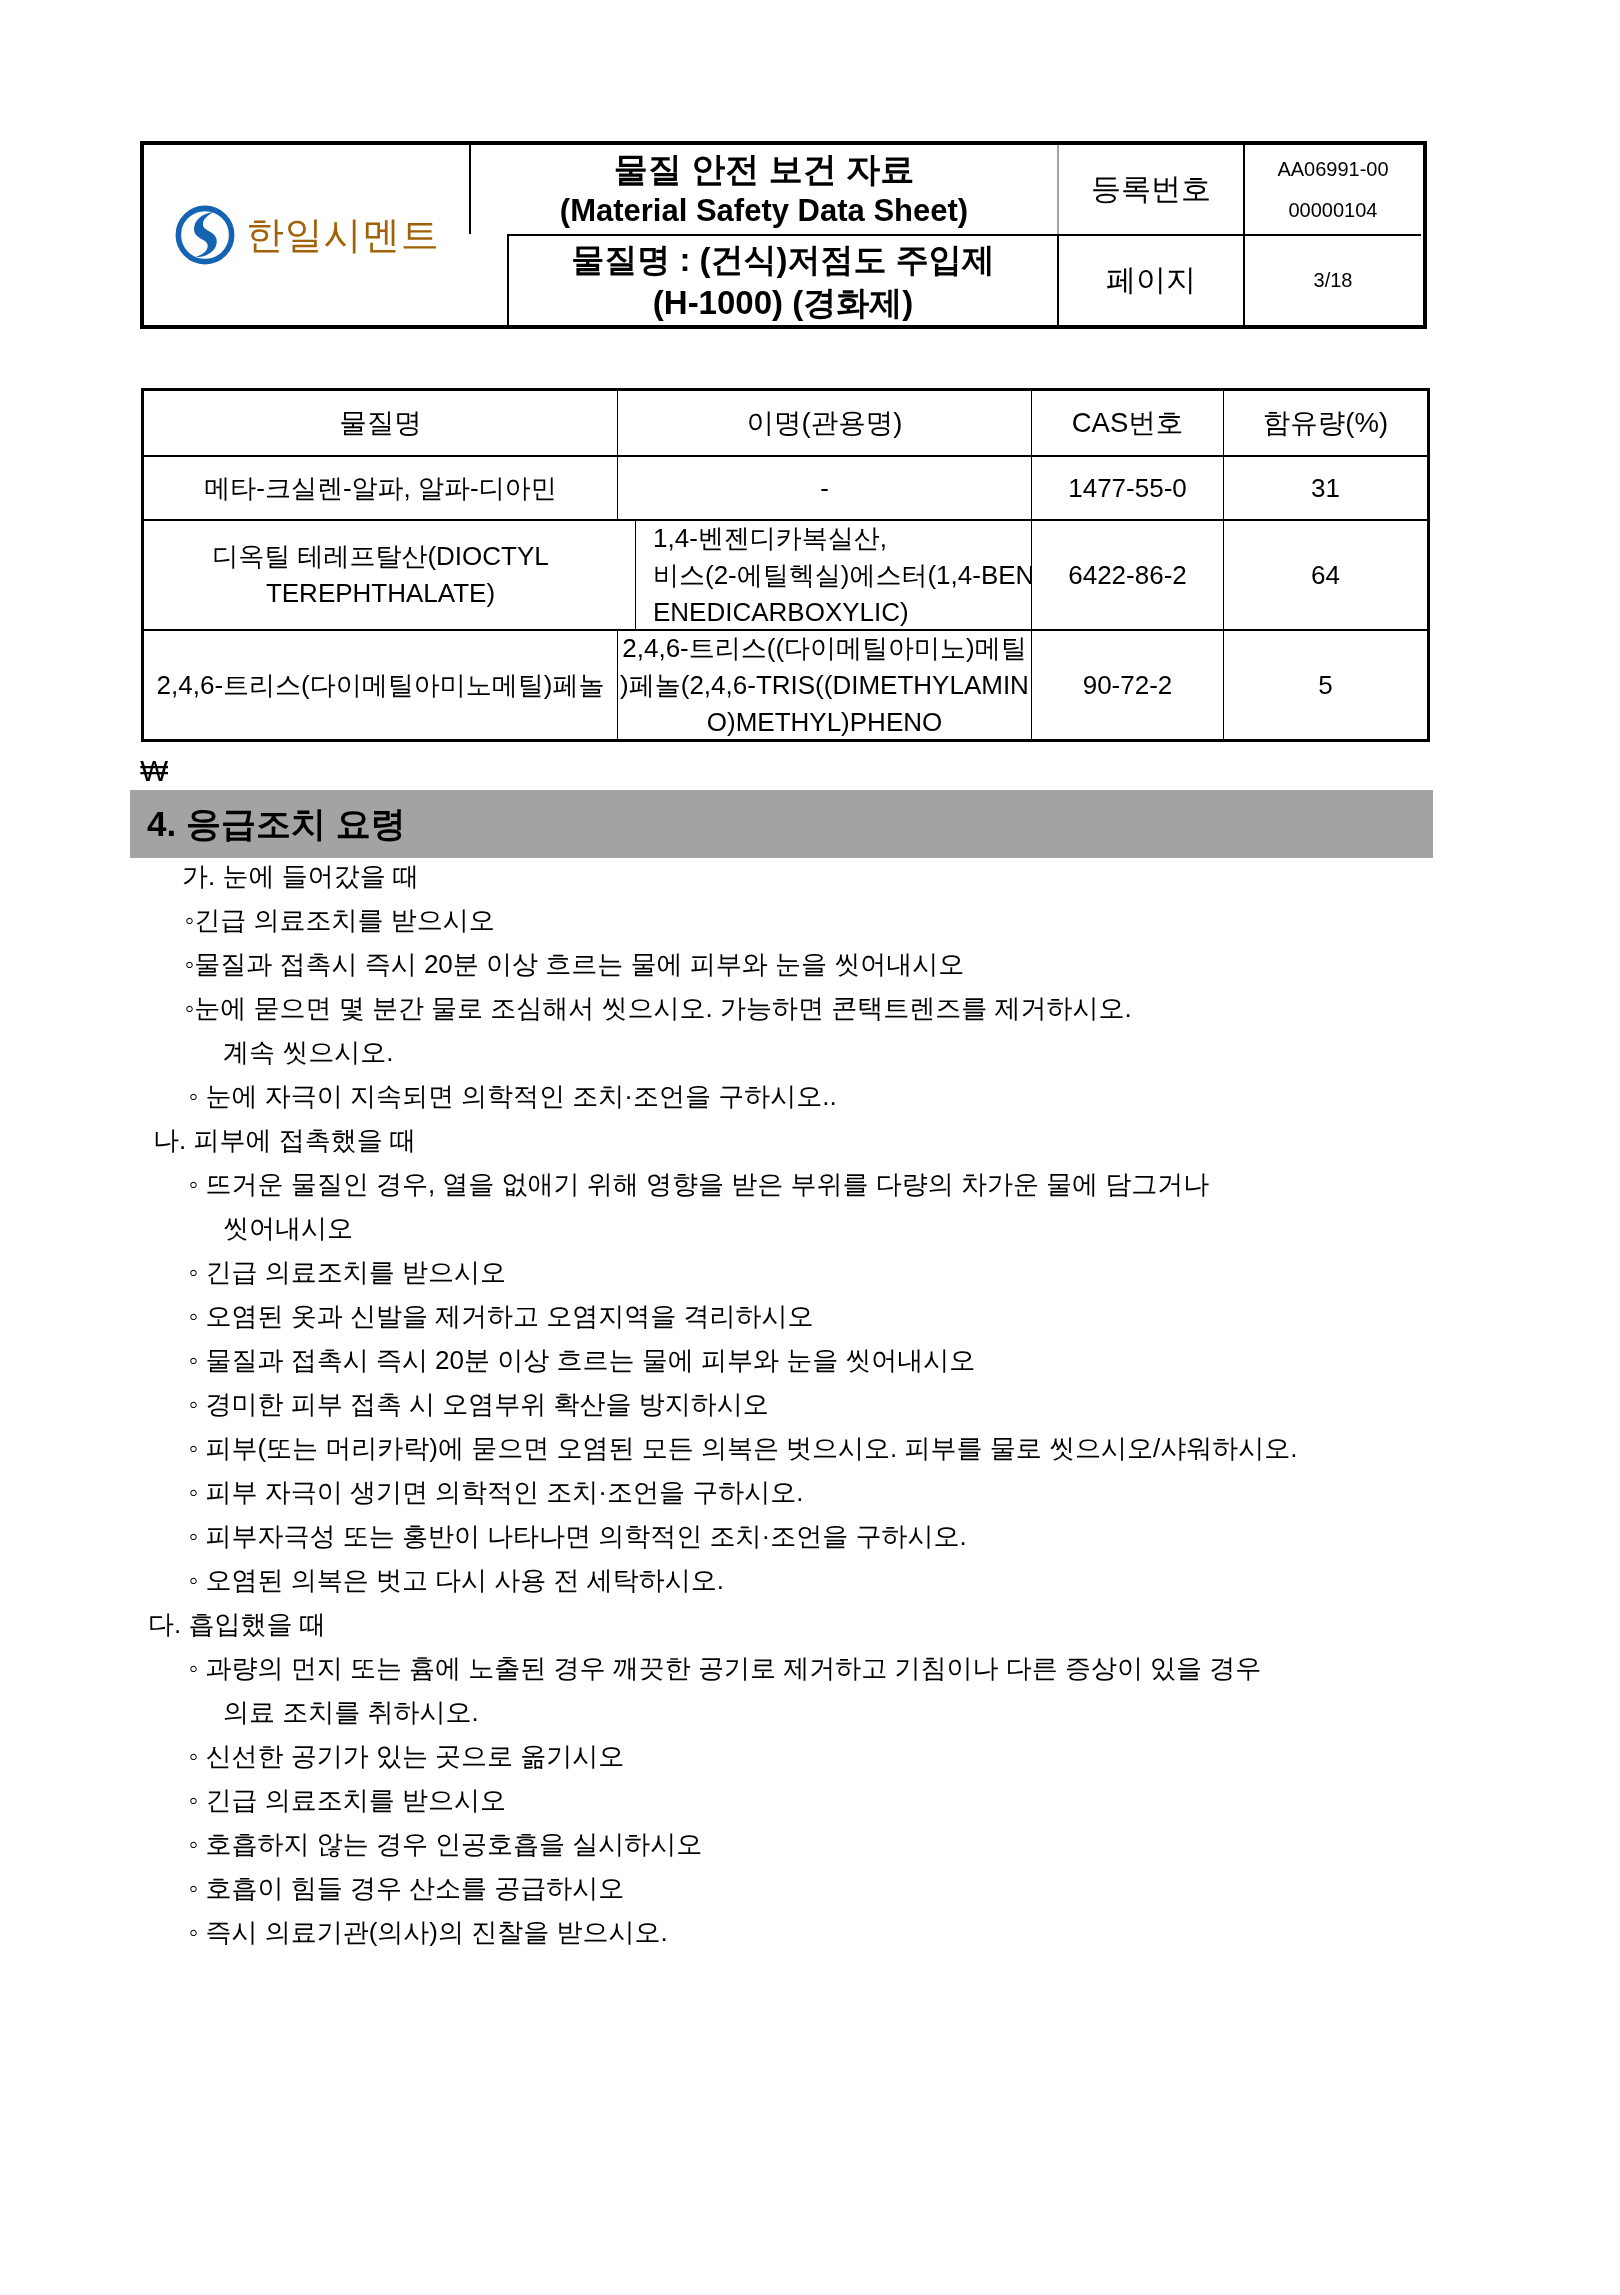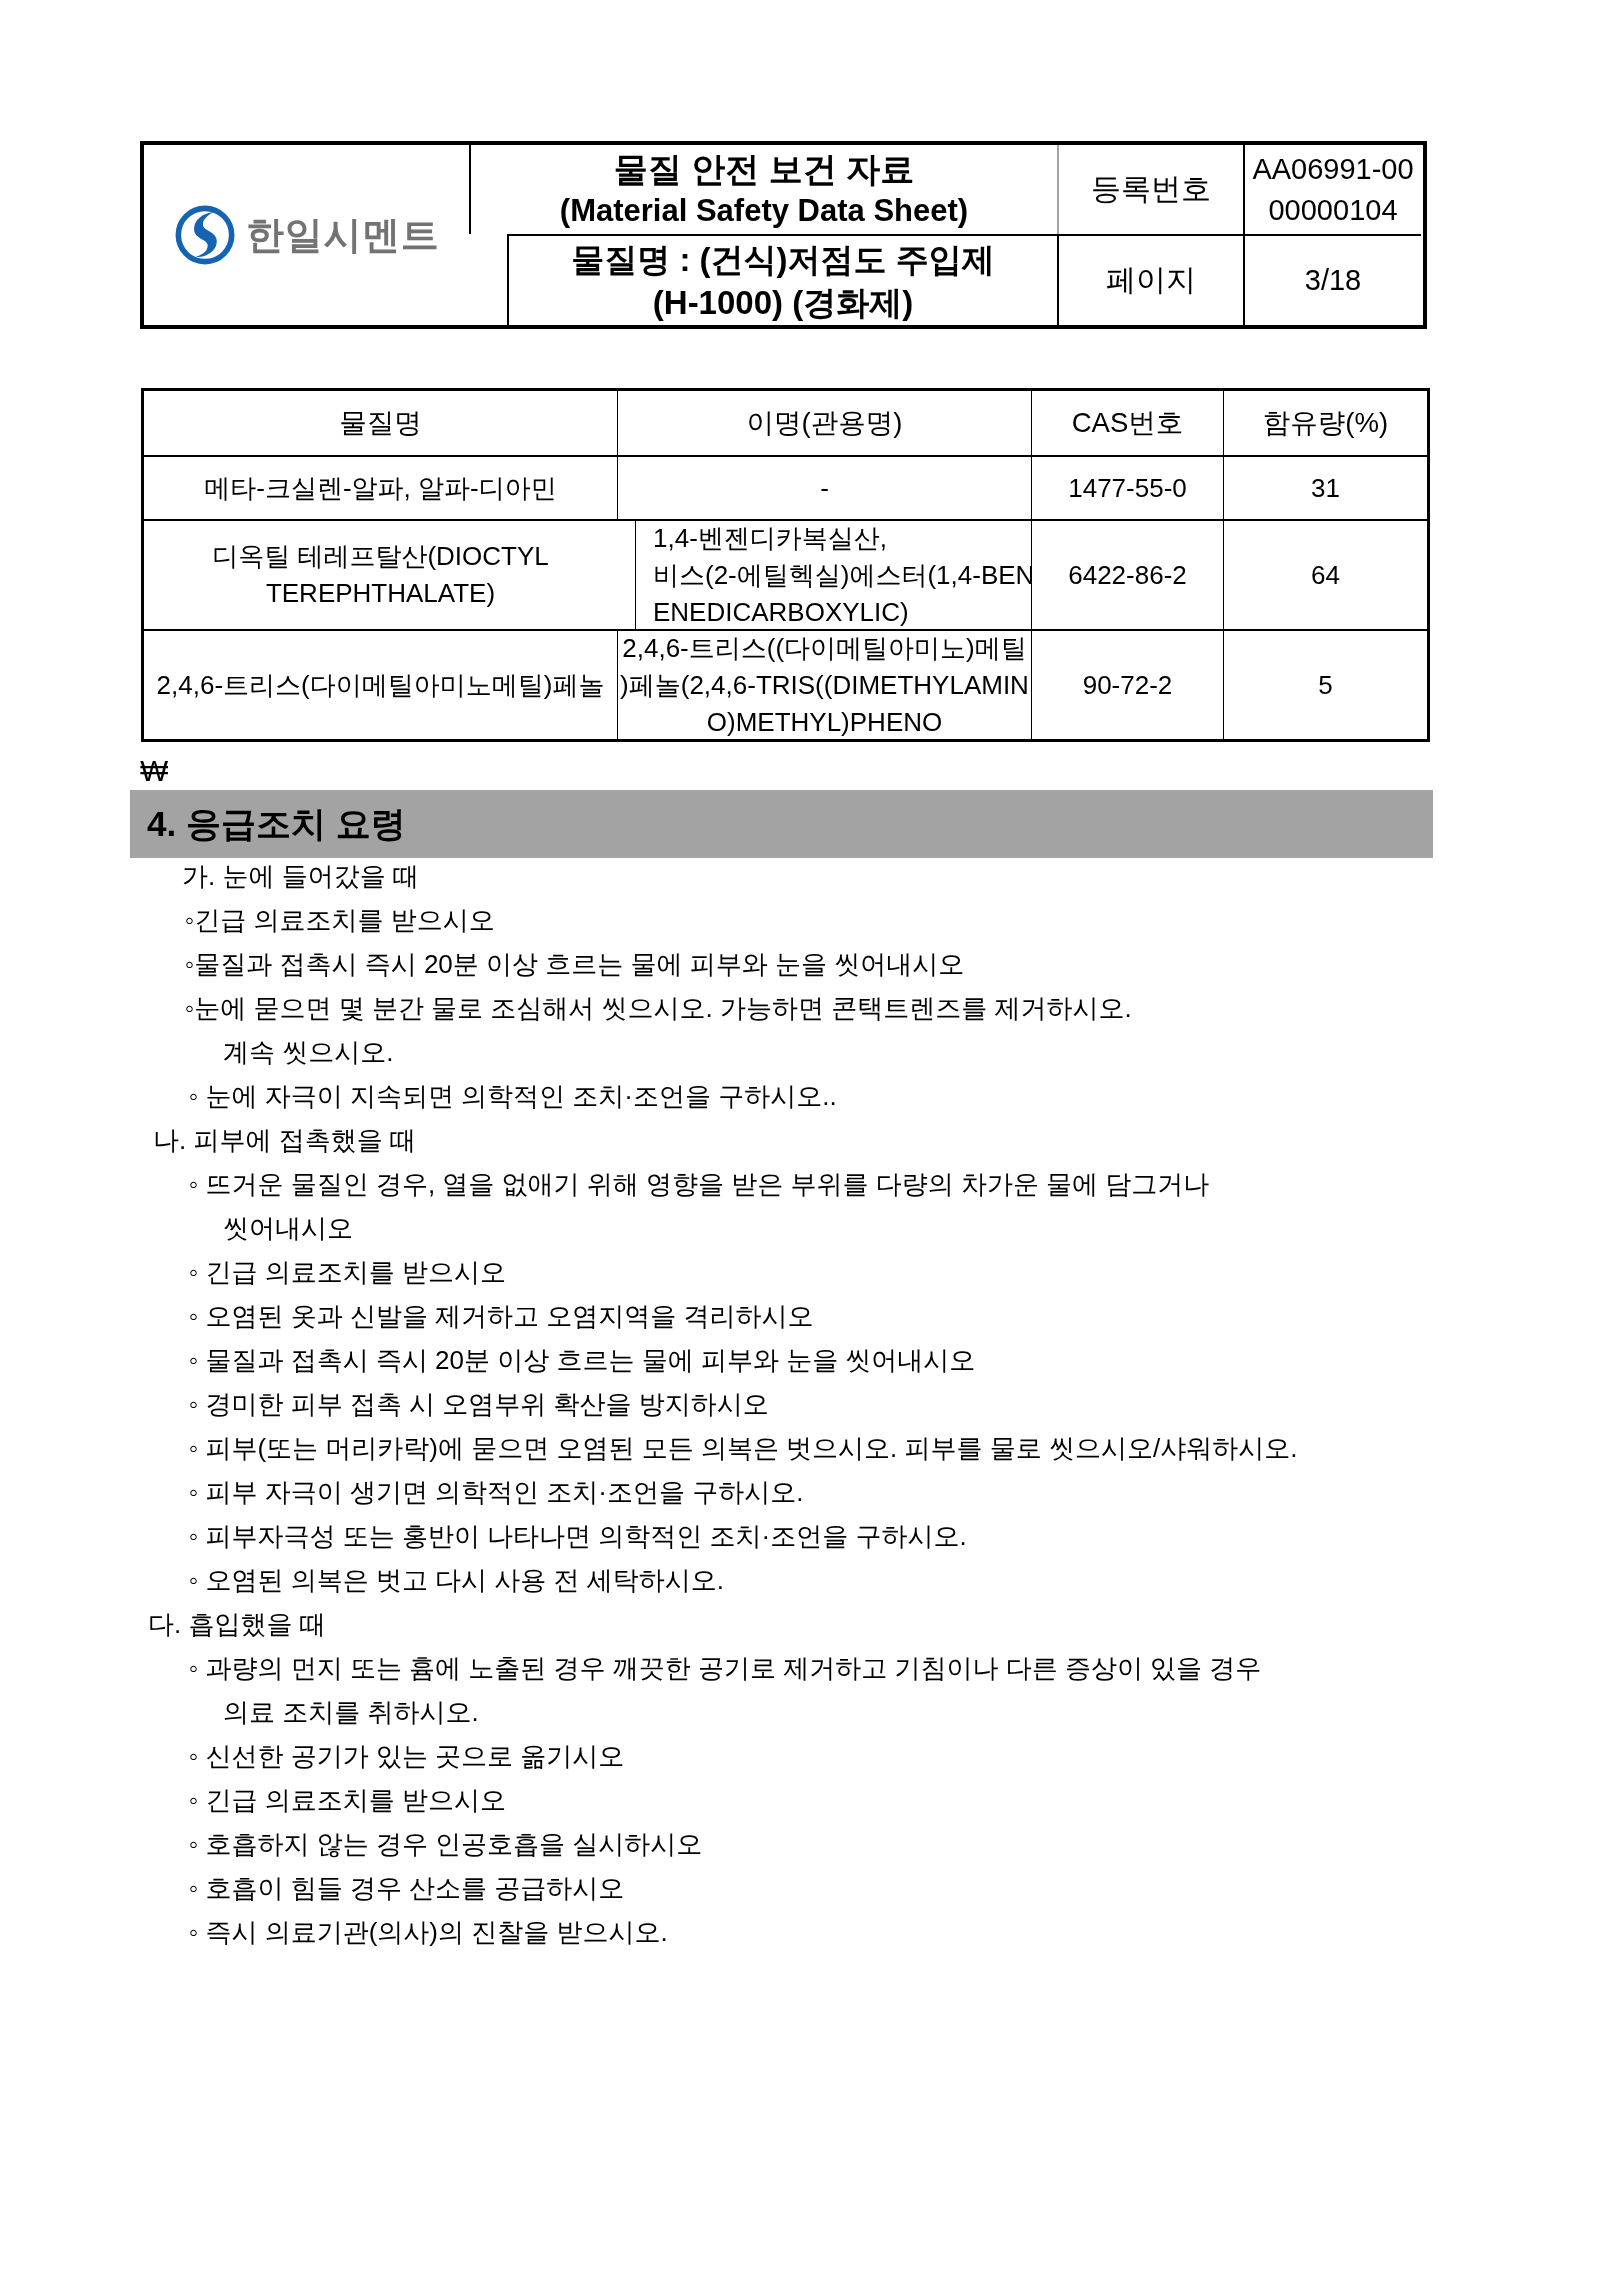--- a/index.html
+++ b/index.html
@@ -26,22 +26,22 @@
   .hc-title{grid-row:1;grid-column:2;border-left:2px solid #000;}
   .hc-subject{grid-row:2;grid-column:2;border-left:2px solid #000;border-top:2px solid #000;margin-left:38px;}
   .hc-reglabel{grid-row:1;grid-column:3;border-left:2px solid #a3a3a3;}
   .hc-regvalue{grid-row:1;grid-column:4;border-left:2px solid #000;}
   .hc-pagelabel{grid-row:2;grid-column:3;border-left:2px solid #000;border-top:2px solid #000;}
   .hc-pagevalue{grid-row:2;grid-column:4;border-left:2px solid #000;border-top:2px solid #000;}
   .t-ko{font-size:34px;font-weight:bold;line-height:42px;}
   .t-en{font-size:31px;font-weight:bold;line-height:41px;}
   .t-subj{font-size:33px;font-weight:bold;line-height:43px;text-align:center;}
   .t-label{font-size:30px;}
-  .t-value{font-size:29px;line-height:41px;text-align:left;}
-  .logo-text{font-size:38px;font-weight:bold;color:#737373;letter-spacing:0.7px;}
+  .t-value{font-size:20px;line-height:41px;text-align:left;}
+  .logo-text{font-size:38px;font-weight:normal;color:#a16207;letter-spacing:0.7px;}
   .logo-svg{width:62px;height:62px;}
 
   
   .ct{
     position:absolute;left:141px;top:388px;
     width:1289px;
     border:3.3px solid #000;box-sizing:border-box;
   }
   .ct-row{
     display:grid;

